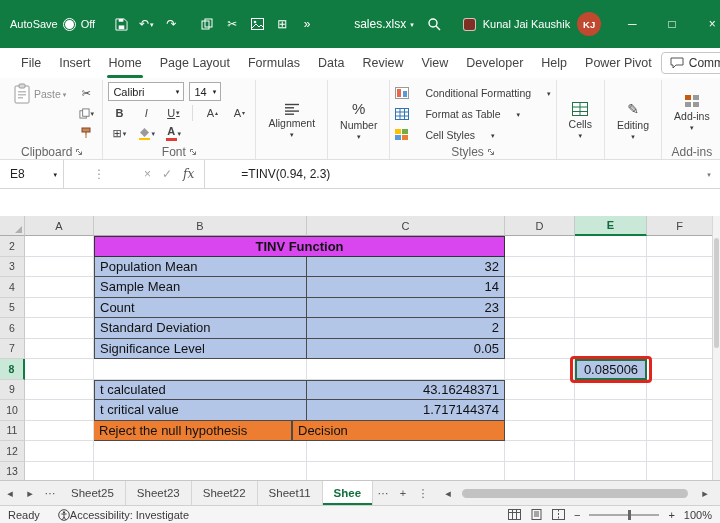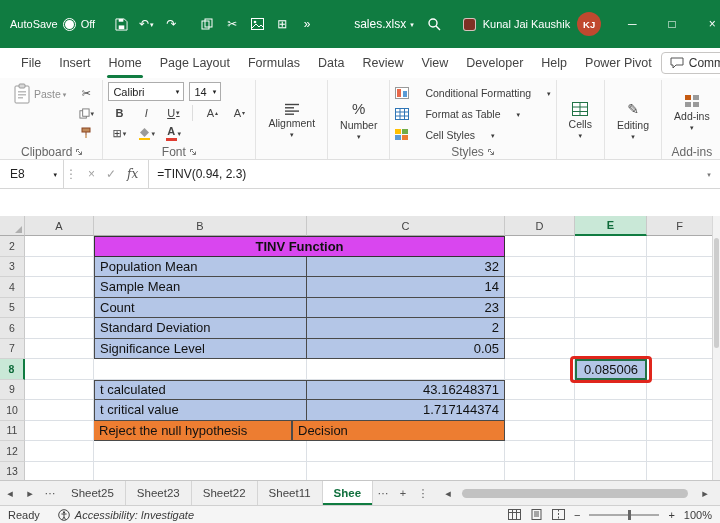--- a/index.html
+++ b/index.html
@@ -43,21 +43,21 @@
   .fname{width:76px;}.fsize{width:32px;}
   .vdiv{width:1px;height:16px;background:#DDD;margin:0 3px;}
   .bld{font-weight:bold;}.itl{font-style:italic;}.und{text-decoration:underline;}
   .fc{display:inline-flex;flex-direction:column;align-items:center;line-height:1;}
   .fc .bar{width:11px;height:3px;margin-top:1px;}
   .colgrp{display:flex;flex-direction:column;align-items:center;justify-content:center;gap:2px;font-size:10.5px;color:#3B3B3B;padding:0 7px;height:100%;}
   .stylerow{display:flex;align-items:center;gap:16px;height:20px;font-size:10.5px;color:#3B3B3B;white-space:nowrap;}
   .sup{font-size:6px;vertical-align:top;}
 
   
-  .formulabar{height:29px;background:#fff;border-bottom:1px solid #D6D6D6;display:flex;align-items:stretch;font-size:12px;flex:none;}
+  .formulabar{height:29px;background:#fff;border-bottom:1px solid #D6D6D6;display:flex;align-items:stretch;font-size:12px;flex:none;gap:28px;}
   .namebox{width:64px;display:flex;align-items:center;justify-content:space-between;padding:0 6px 0 10px;border-right:1px solid #D6D6D6;color:#222;}
   .gripper{width:14px;display:flex;align-items:center;justify-content:center;color:#999;}
   .fxbtns{display:flex;align-items:center;gap:11px;padding:0 10px;border-right:1px solid #D6D6D6;color:#A3A3A3;font-size:12px;}
   .fx{font-family:"DejaVu Serif",serif;font-style:italic;color:#555;}
   .formula-input{flex:1;display:flex;align-items:center;padding-left:8px;color:#222;}
   .fb-expand{width:22px;display:flex;align-items:center;justify-content:center;color:#777;}
   .gridspacer{height:27px;background:#fff;flex:none;}
 
   
   .gridwrap{position:relative;flex:1;background:#fff;overflow:hidden;}
@@ -87,21 +87,21 @@
   .tabbar{height:25px;background:#F0F0F0;border-top:1px solid #C6C6C6;display:flex;align-items:stretch;font-size:11.5px;color:#444;flex:none;}
   .tabnav{width:20px;display:flex;align-items:center;justify-content:center;color:#555;font-size:11px;}
   .sheettab{display:flex;align-items:center;padding:0 11px;border-right:1px solid #D5D5D5;white-space:nowrap;}
   .sheettab.active{background:#fff;color:#11703E;font-weight:bold;box-shadow:inset 0 -2px 0 #107C41;}
   .hscroll{flex:1;display:flex;align-items:center;margin:0 5px;gap:1px;}
   .hs-track{flex:1;height:13px;position:relative;}
   .hs-thumb{position:absolute;left:3px;right:6px;top:2px;height:9px;background:#C2C2C2;border-radius:5px;}
 
   
   .statusbar{height:18px;background:#F5F5F5;border-top:1px solid #D0D0D0;display:flex;align-items:center;font-size:11px;color:#3B3B3B;padding:0 8px;gap:18px;flex:none;}
-  .sb-acc{display:flex;align-items:flex-start;gap:5px;font-style:italic;}
+  .sb-acc{display:flex;align-items:flex-start;}
   .sb-right{margin-left:auto;display:flex;align-items:center;gap:9px;}
   .zoomtrack{width:70px;height:2px;background:#ABABAB;position:relative;}
   .zoomthumb{position:absolute;left:55%;top:-4px;width:3px;height:10px;background:#666;}
   svg{display:block;}
 </style>
 </head>
 <body>
 
 <div class="app">
 

